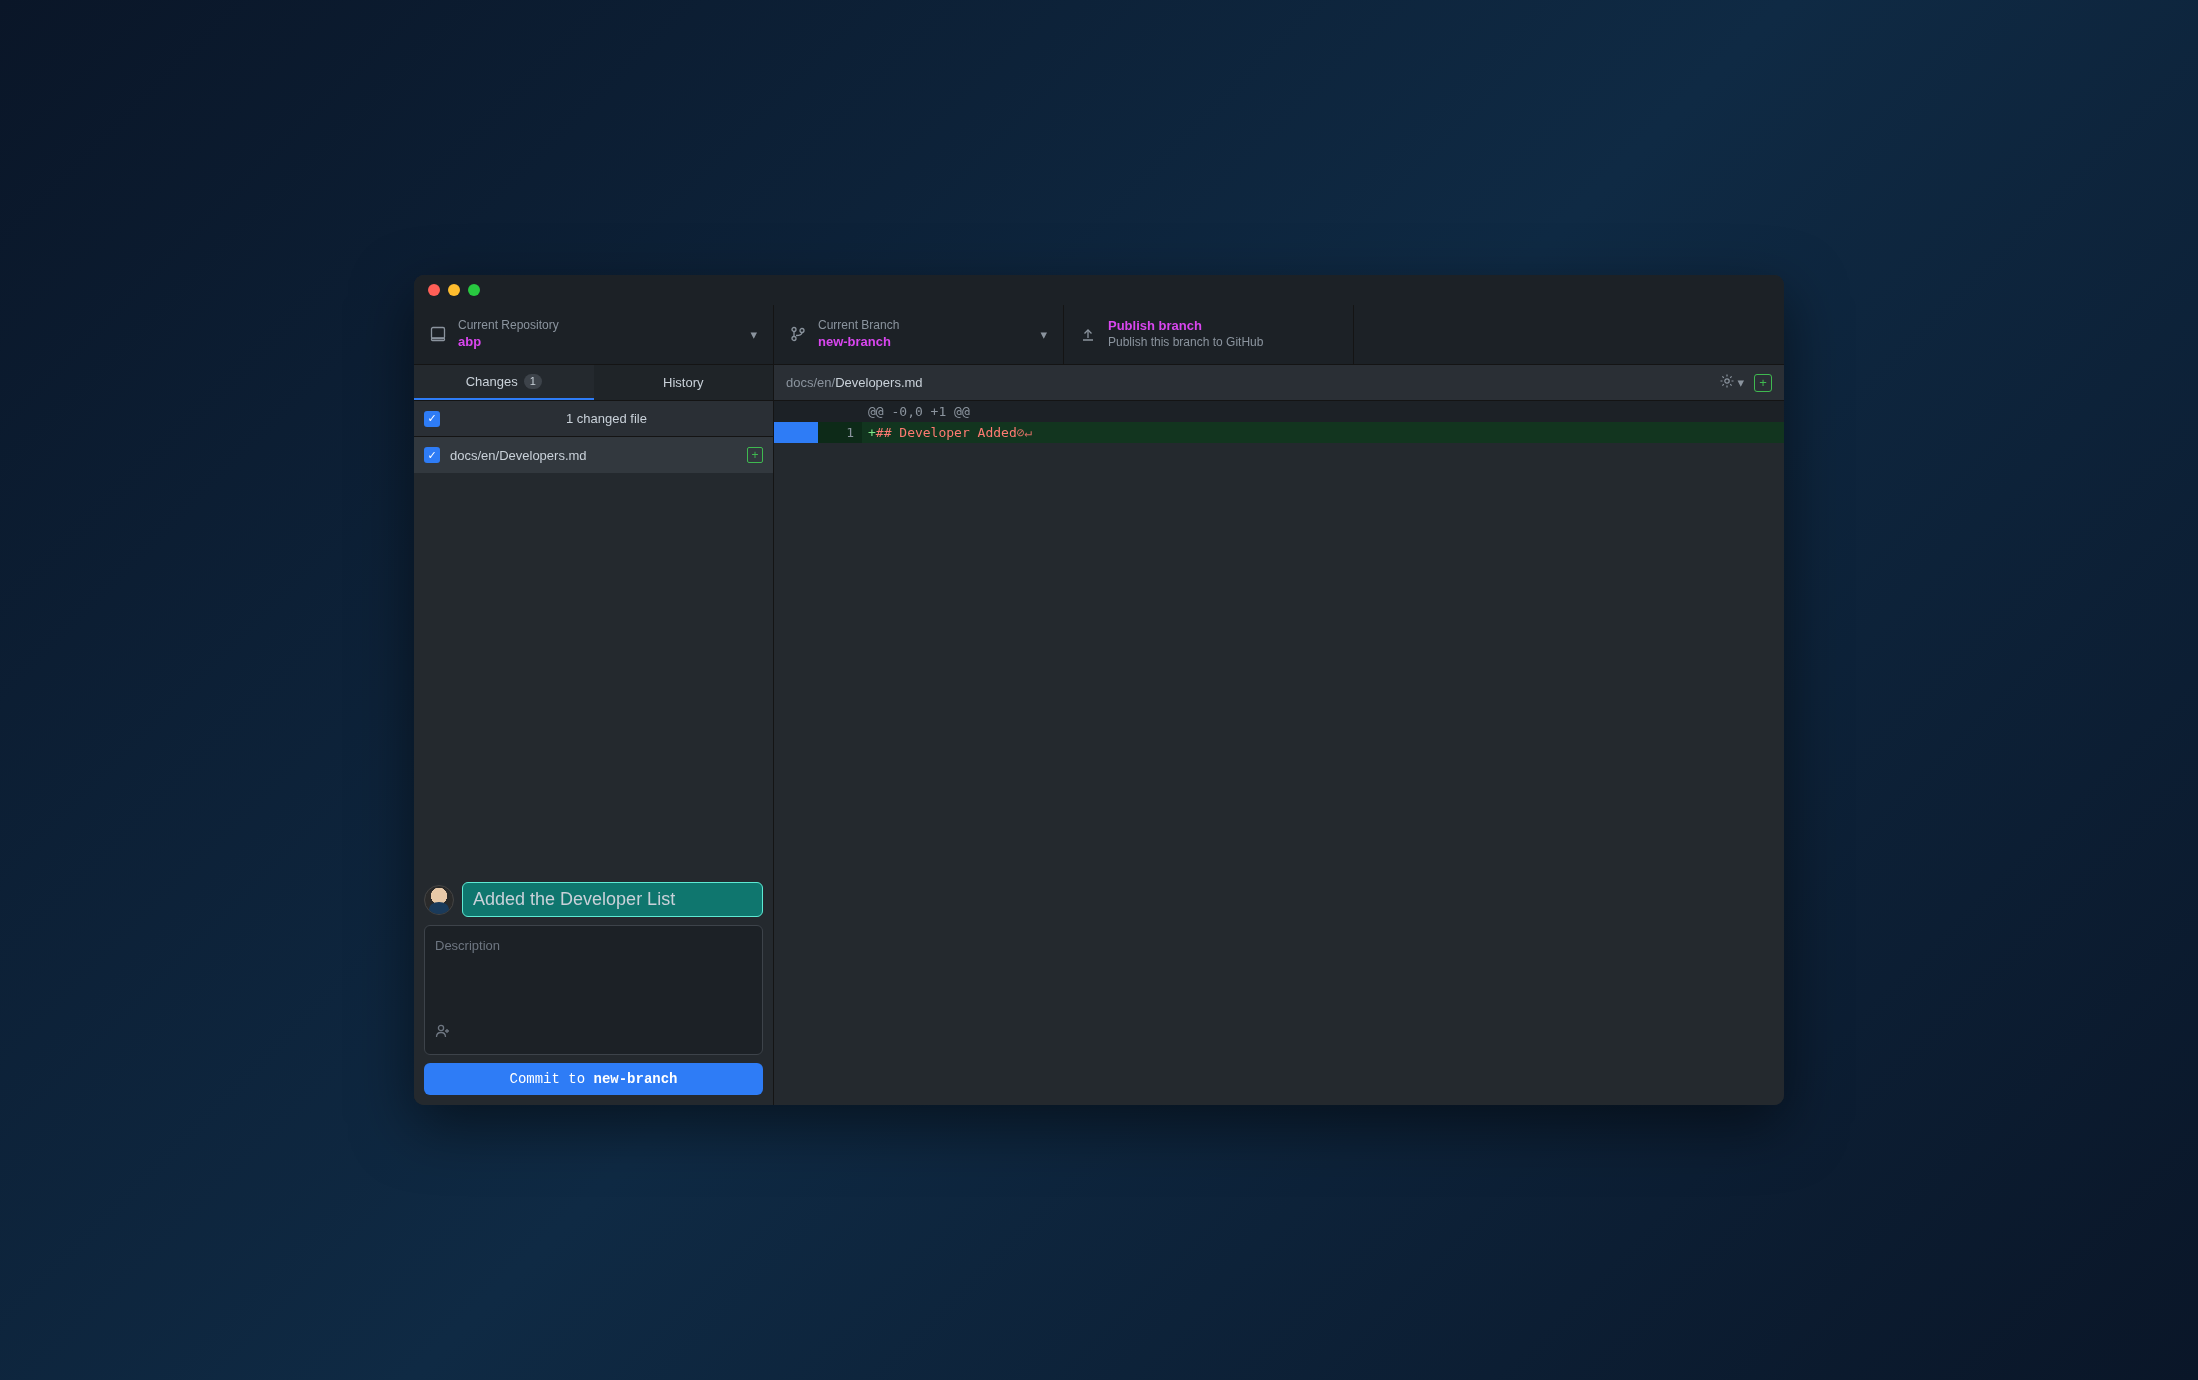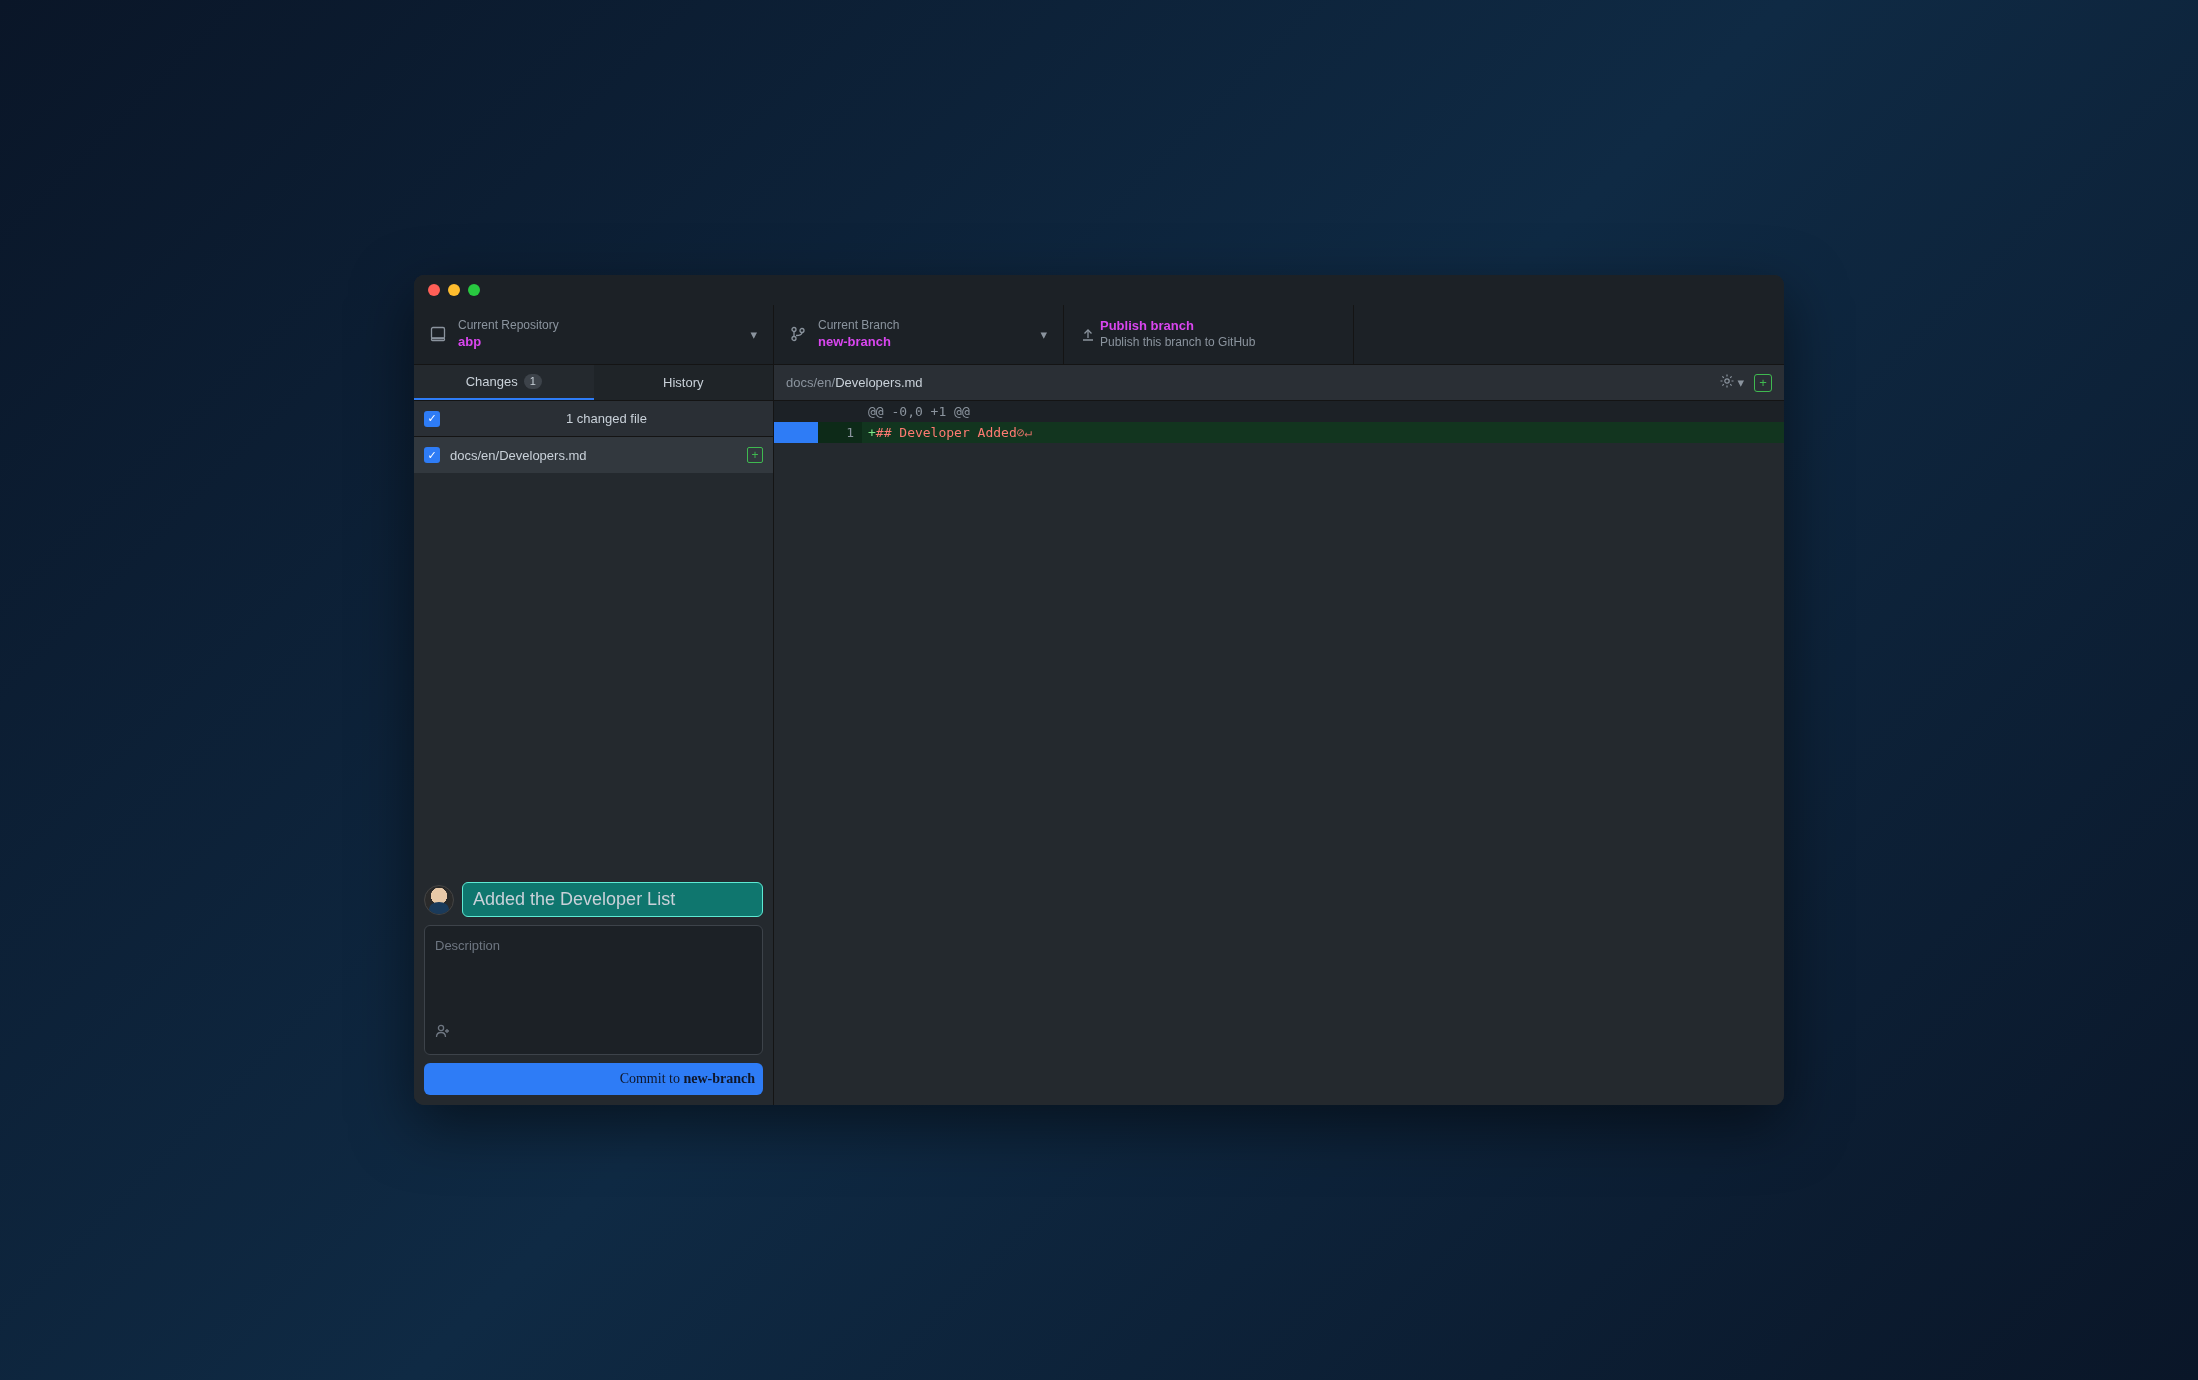--- a/index.html
+++ b/index.html
@@ -40,21 +40,21 @@
     height: 60px;
     background: #1c2126;
     display: flex;
     border-bottom: 1px solid #141414;
   }
   .toolbar-btn {
     display: flex;
     align-items: center;
     padding: 0 16px;
     border-right: 1px solid #141414;
-    gap: 4px;
+    gap: 12px;
     cursor: pointer;
   }
   .toolbar-btn.repo { width: 360px; justify-content: space-between; }
   .toolbar-btn.branch { width: 290px; justify-content: space-between; }
   .toolbar-btn.publish { width: 290px; }
   .tb-inner { display:flex; align-items:center; gap:12px; }
   .tb-text { display:flex; flex-direction:column; line-height:1.3; }
   .tb-label { color: #8b949e; font-size: 12px; }
   .tb-value { color: #d946ef; font-weight: 600; font-size: 13px; }
   .tb-sub { color: #8b949e; font-size: 12px; }
@@ -180,28 +180,27 @@
   }
   .desc-input {
     background:transparent; border:none; outline:none;
     color:#c9d1d9; font-size:13px; font-family:inherit;
     resize:none; width:100%; height:80px;
   }
   .desc-input::placeholder{ color:#6e7681; }
   .coauthor-icon { color:#6e7681; }
   .commit-btn {
     background:#2e7cf6;
-    color:#0f172a;
+    color:#ffffff;
     border:none;
     border-radius:6px;
     padding:8px;
     font-size:14px;
     cursor:pointer;
-    font-family:Liberation Serif, serif;
-    text-align:right;
+    font-family:Liberation Mono, monospace;
   }
   .commit-btn strong{ font-weight:700; }
 
   .diff-pane {
     flex:1;
     display:flex;
     flex-direction:column;
     min-width:0;
     background:#24292e;
   }

